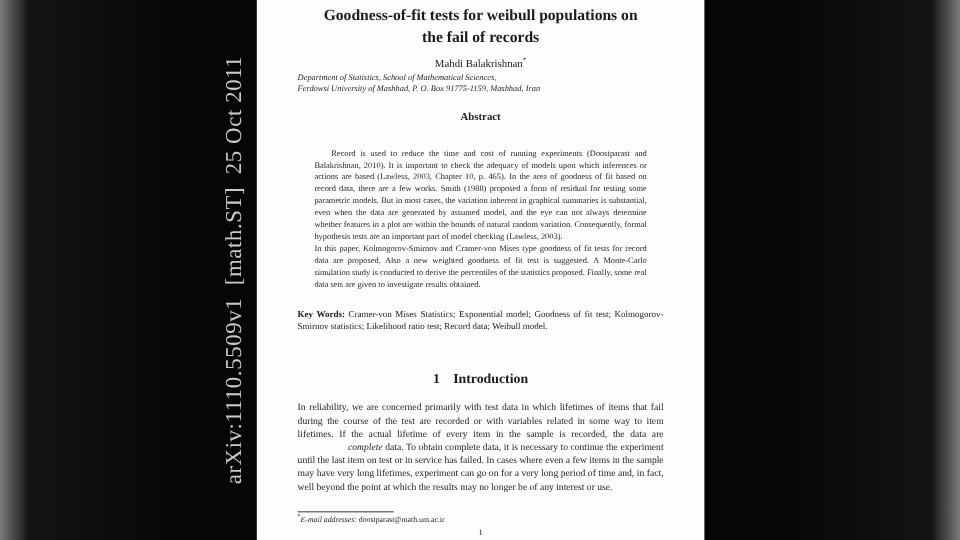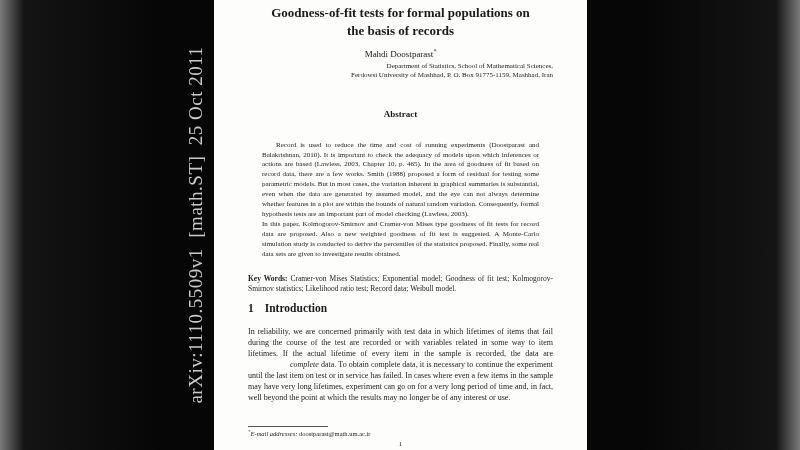--- a/index.html
+++ b/index.html
@@ -19,52 +19,52 @@
     color:#c9c9c9; font-size:19px; letter-spacing:0.5px;
   }
   .page {
     position:absolute; left:214px; top:0; width:373px; height:450px;
     background:#fdfdfc; color:#1b1b1b;
     padding:2px 34px 0 34px; overflow:hidden;
   }
   .title { font-size:13px; font-weight:bold; text-align:center; line-height:1.4; margin-top:2px; }
   .author { text-align:center; font-size:9px; margin-top:8px; }
   .author sup { font-size:6px; }
-  .affiliation { text-align:right; font-size:7px; line-height:1.3; margin-top:3px; color:#222; }
-  .abstract-head { text-align:center; font-weight:bold; font-size:9px; margin-top:28px; }
+  .affiliation { text-align:left; font-style:italic; font-size:7px; line-height:1.3; margin-top:3px; color:#222; }
+  .abstract-head { text-align:center; font-weight:bold; font-size:9px; margin-top:12px; }
   .abstract { margin:22px 14px 0 14px; font-size:7px; line-height:1.42; text-align:justify; }
   .abstract .p1 { text-indent:14px; }
   .abstract .p2 { text-indent:0; }
   .keywords { margin-top:14px; font-size:7.5px; line-height:1.4; text-align:justify; }
-  .section-head { margin-top:7px; font-size:11.5px; font-weight:bold; }
+  .section-head { margin-top:32px; font-size:11.5px; font-weight:bold;text-align:center; }
   .section-head .num { margin-right:11px; }
   .intro { margin-top:12px; font-size:8px; line-height:1.38; text-align:justify; }
   .intro .em { font-style:italic;margin-left:42px; }
   .footnote { position:absolute; left:34px; right:34px; bottom:13px; font-size:6.5px; color:#222; }
   .footnote-rule { width:80px; border-top:1px solid #555; margin-bottom:2px; }
   .footnote sup { font-size:5px; }
   .footnote .label { font-style:italic; }
   .pagenum { position:absolute; bottom:2px; left:0; right:0; text-align:center; font-size:7px; }
 </style>
 </head>
 <body>
 
 <div class="stage">
 
   <div class="watermark">arXiv:1110.5509v1  [math.ST]  25 Oct 2011</div>
 
   <div class="page">
 
     <h1 class="title">
-      <span>Goodness-of-fit tests for formal populations on</span><br>
-      <span>the basis of records</span>
+      <span>Goodness-of-fit tests for weibull populations on</span><br>
+      <span>the fail of records</span>
     </h1>
 
     <div class="author">
-      <span>Mahdi Doostparast</span><sup>*</sup>
+      <span>Mahdi Balakrishnan</span><sup>*</sup>
     </div>
 
     <div class="affiliation">
       <span>Department of Statistics, School of Mathematical Sciences,</span><br>
       <span>Ferdowsi University of Mashhad, P. O. Box 91775-1159, Mashhad, Iran</span>
     </div>
 
     <div class="abstract-head">Abstract</div>
 
     <div class="abstract">

